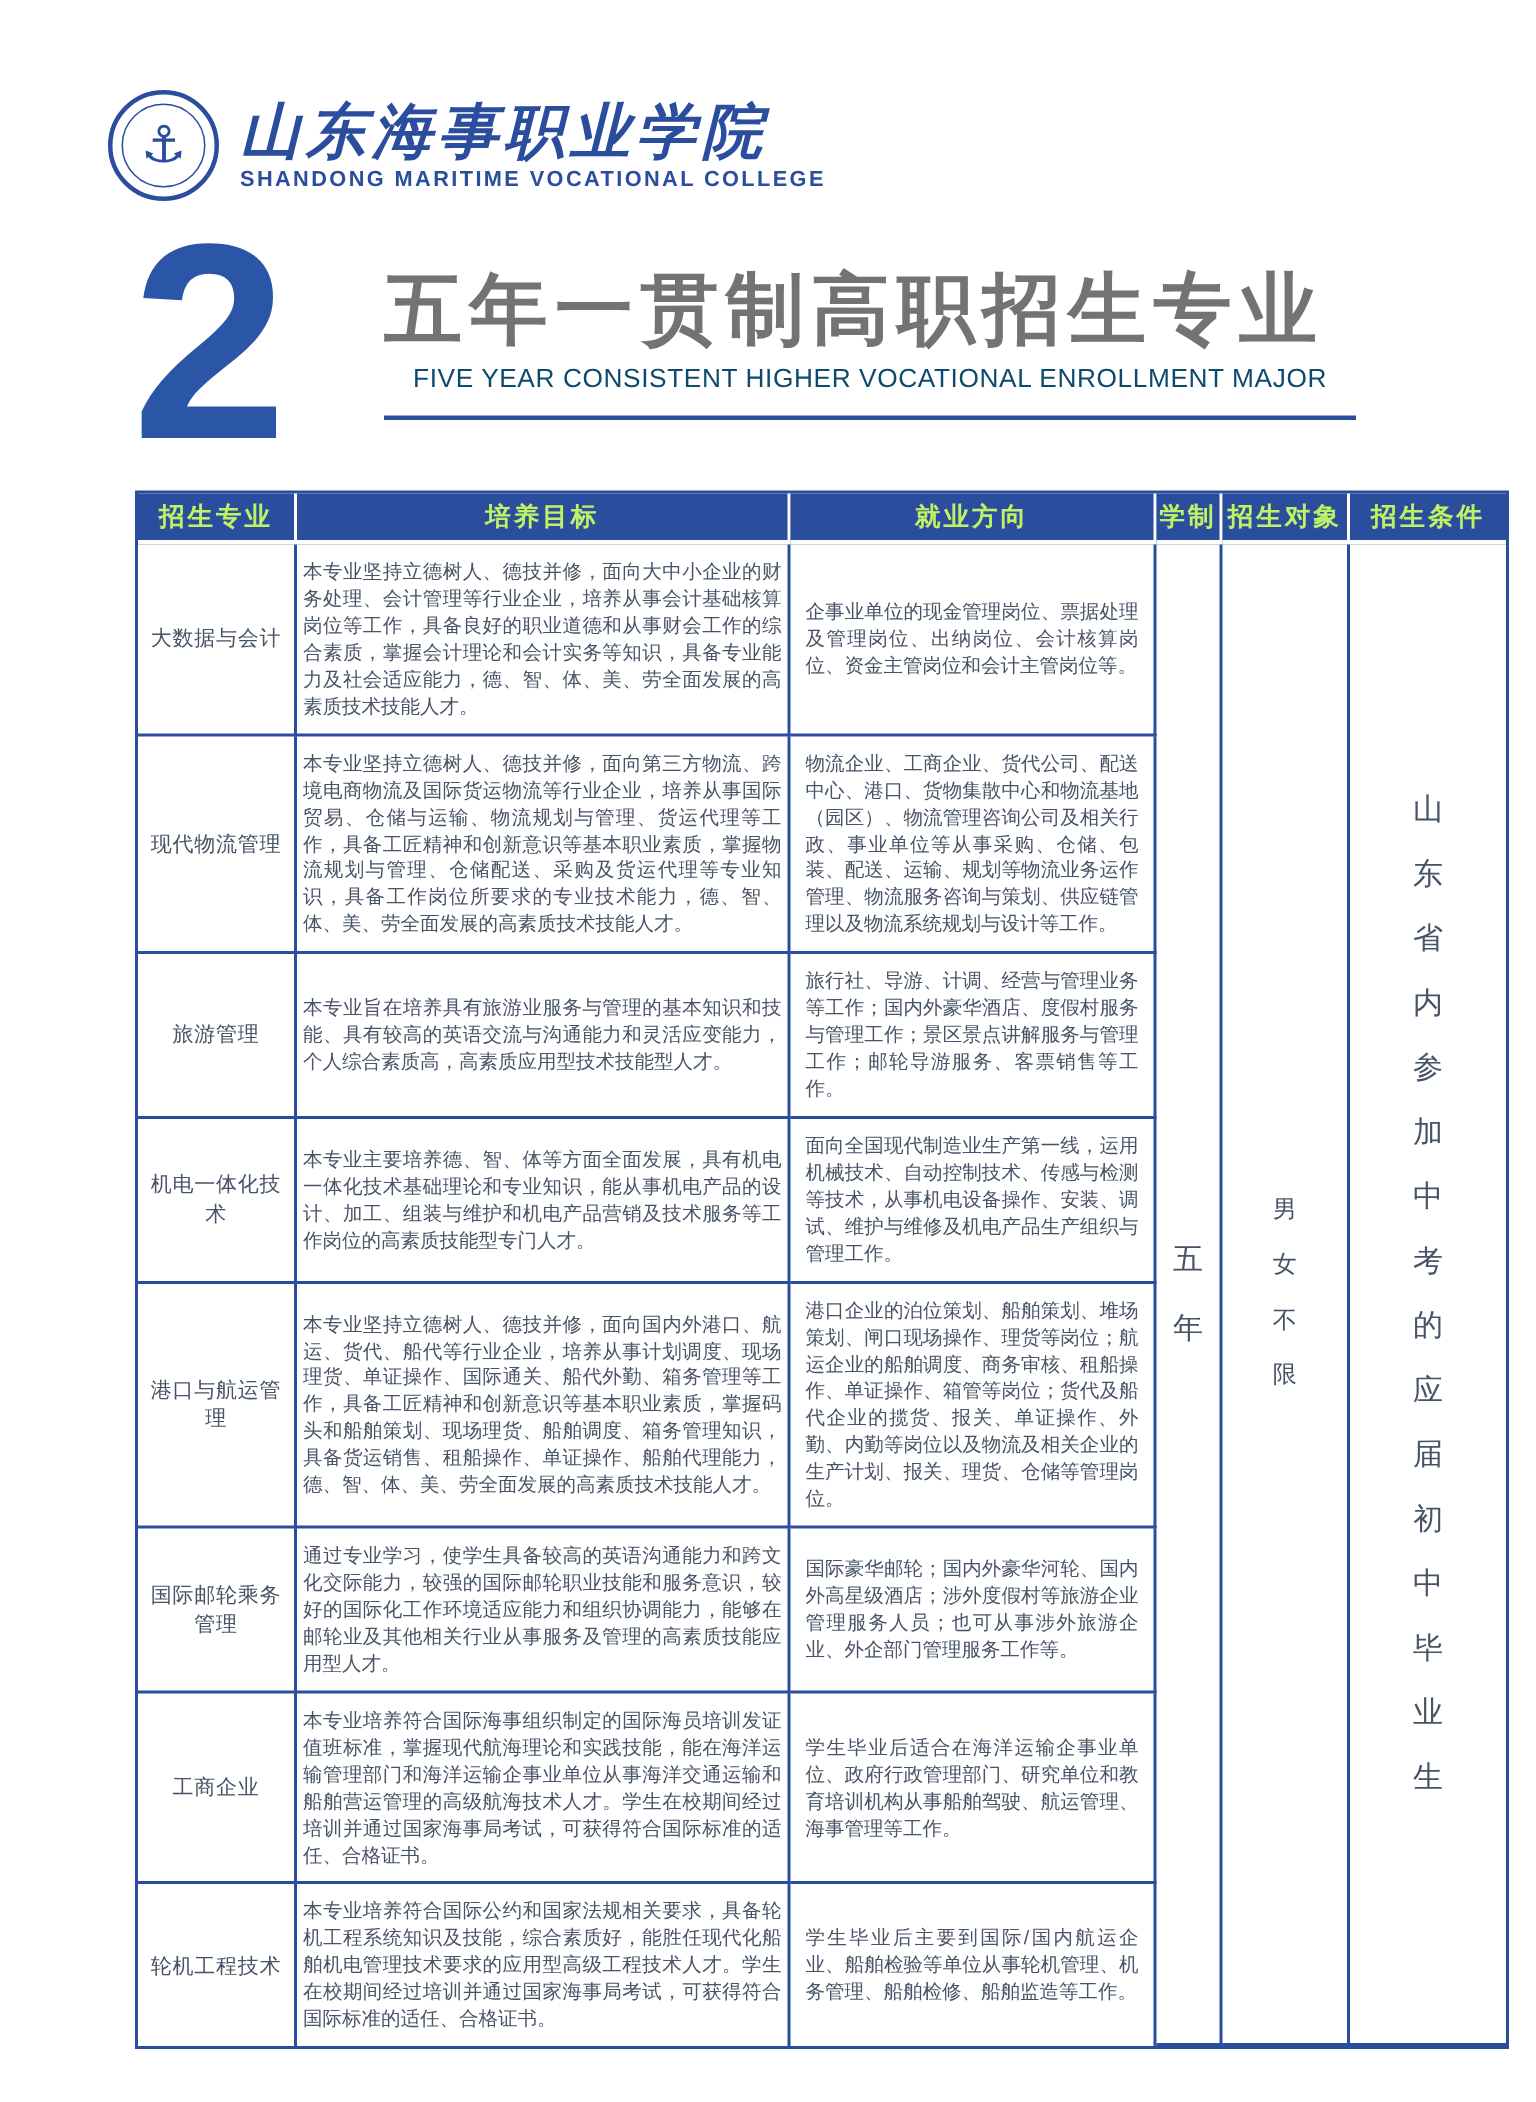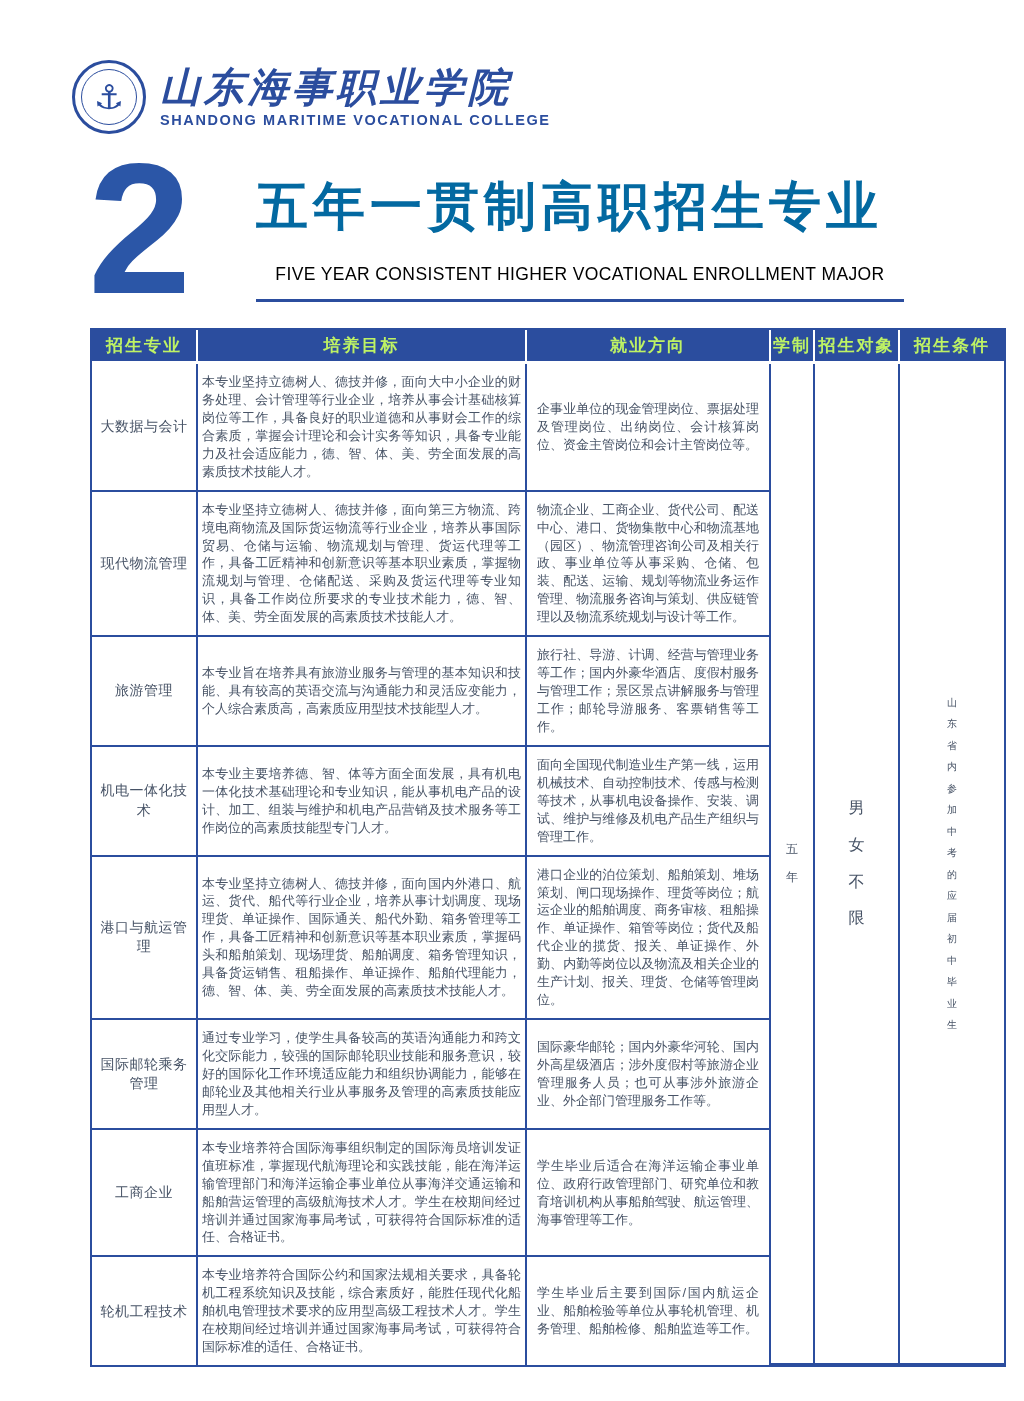--- a/index.html
+++ b/index.html
@@ -35,25 +35,25 @@
   }
   
   .section-row { display: flex; margin: 22px 0 0 88px; }
   .big-number {
     font-size: 186px; font-weight: bold; color: #2b56a7; line-height: 0.78;
     width: 112px; flex: 0 0 auto; letter-spacing: -6px;
   }
   .title-block { margin-left: 56px; padding-top: 16px; }
   .section-title {
     font-family: "Liberation Serif", "DejaVu Serif", serif;
-    font-size: 52px; font-weight: bold; color: #0369a1; letter-spacing: 5px; white-space: nowrap;
+    font-size: 52px; font-weight: bold; color: #737373; letter-spacing: 5px; white-space: nowrap;
   }
   .section-subtitle {
-    font-size: 17.5px; color: #000000; letter-spacing: 0.4px;
-    margin-top: 22px; text-align: center; width: 648px; white-space: nowrap;
+    font-size: 17.5px; color: #0c4a6e; letter-spacing: 0.4px;
+    margin-top: 0; text-align: center; width: 648px; white-space: nowrap;
   }
   .title-rule { width: 648px; height: 3px; background: #2b4d9e; margin-top: 14px; }
   
   .majors-table {
     border-collapse: separate; border-spacing: 0;
     table-layout: fixed; width: 912px;
     margin: 26px 0 0 90px;
     border: 2px solid #2b4d9e;
   }
   .majors-table th {
@@ -71,23 +71,23 @@
   .majors-table tr:last-child td { border-bottom: none; }
   .majors-table tr:last-child td.span-col { border-bottom: none; }
   td.major-cell { text-align: center; font-size: 14px; padding: 4px 6px; letter-spacing: 0.5px; }
   td.goal-cell { text-align: justify; padding: 9px 4px; }
   td.jobs-cell { text-align: justify; padding: 9px 10px; }
   td.span-col { text-align: center; }
   .vtext {
     display: inline-block; width: 1.05em;
     word-break: break-all; text-align: center;
   }
-  .v-duration { font-size: 12px; line-height: 2.3; letter-spacing: 0; }
+  .v-duration { font-size: 20px; line-height: 2.3; letter-spacing: 0; }
   .v-target   { font-size: 16px; line-height: 2.3; }
-  .v-cond     { font-size: 10px; line-height: 2.15; }
+  .v-cond     { font-size: 20px; line-height: 2.15; }
 </style>
 </head>
 <body>
 
 <div class="logo-row">
   <div class="emblem">
     <span class="anchor">⚓</span>
   </div>
   <div class="logo-text">
     <div class="college-cn">山东海事职业学院</div>

